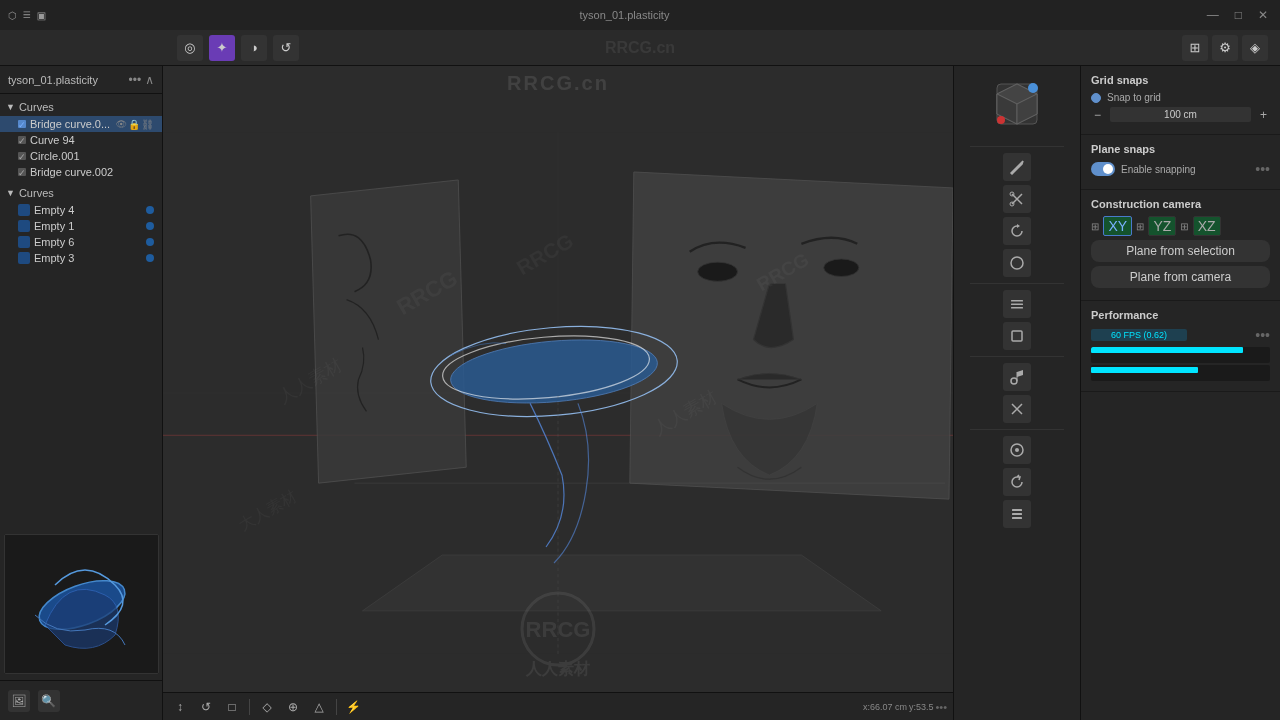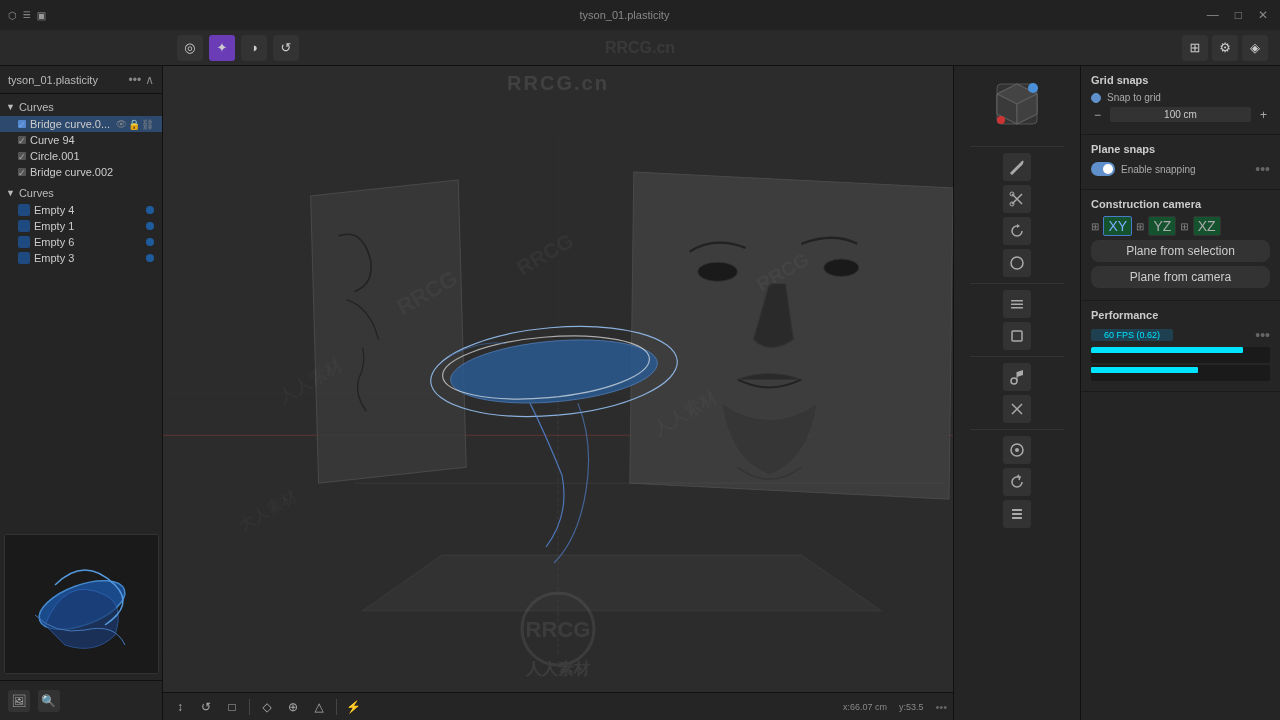--- a/index.html
+++ b/index.html
@@ -283,21 +283,21 @@
       <div style="position:absolute;bottom:0;left:0;right:0;height:28px;background:#252525;border-top:1px solid #111;display:flex;align-items:center;padding:0 6px;gap:4px;">
         <div class="btm-icon">↕</div>
         <div class="btm-icon">↺</div>
         <div class="btm-icon">□</div>
         <div class="btm-sep"></div>
         <div class="btm-icon">◇</div>
         <div class="btm-icon">⊕</div>
         <div class="btm-icon">△</div>
         <div class="btm-sep"></div>
         <div class="btm-icon">⚡</div>
-        <div style="margin-left:auto;display:flex;align-items:center;gap:12px;">
+        <div style="margin-left:auto;display:flex;align-items:center;gap:2px;">
           <span class="coord-text">x:66.07 cm</span>
           <span class="coord-text">y:53.5</span>
           <span style="font-size:11px;color:#666;cursor:pointer;">•••</span>
         </div>
       </div>
     </div>
 
     <div id="right-panel">
 
       <div id="cube-nav">
@@ -422,21 +422,21 @@
           <span class="fr-label" style="font-size:10px;color:#888;">⊞</span>
           <button class="cp-btn">XZ</button>
         </div>
         <button class="plane-btn">Plane from selection</button>
         <button class="plane-btn">Plane from camera</button>
       </div>
 
       <div class="fr-section">
         <div class="fr-section-title">Performance</div>
         <div style="display:flex;align-items:center;justify-content:space-between;margin-bottom:4px;">
-          <span style="font-size:9px;color:#00e5ff;background:#1e4050;padding:1px 13px;border-radius:2px;">60 FPS (0.62)</span>
+          <span style="font-size:9px;color:#00e5ff;background:#1e4050;padding:1px 20px;border-radius:2px;">60 FPS (0.62)</span>
           <span class="fr-dots">•••</span>
         </div>
         <div class="perf-bar-wrap">
           <div class="perf-bar-fps" style="width:85%;"></div>
         </div>
         <div class="perf-bar-wrap">
           <div class="perf-bar-mem" style="width:60%;"></div>
         </div>
       </div>
     </div>

